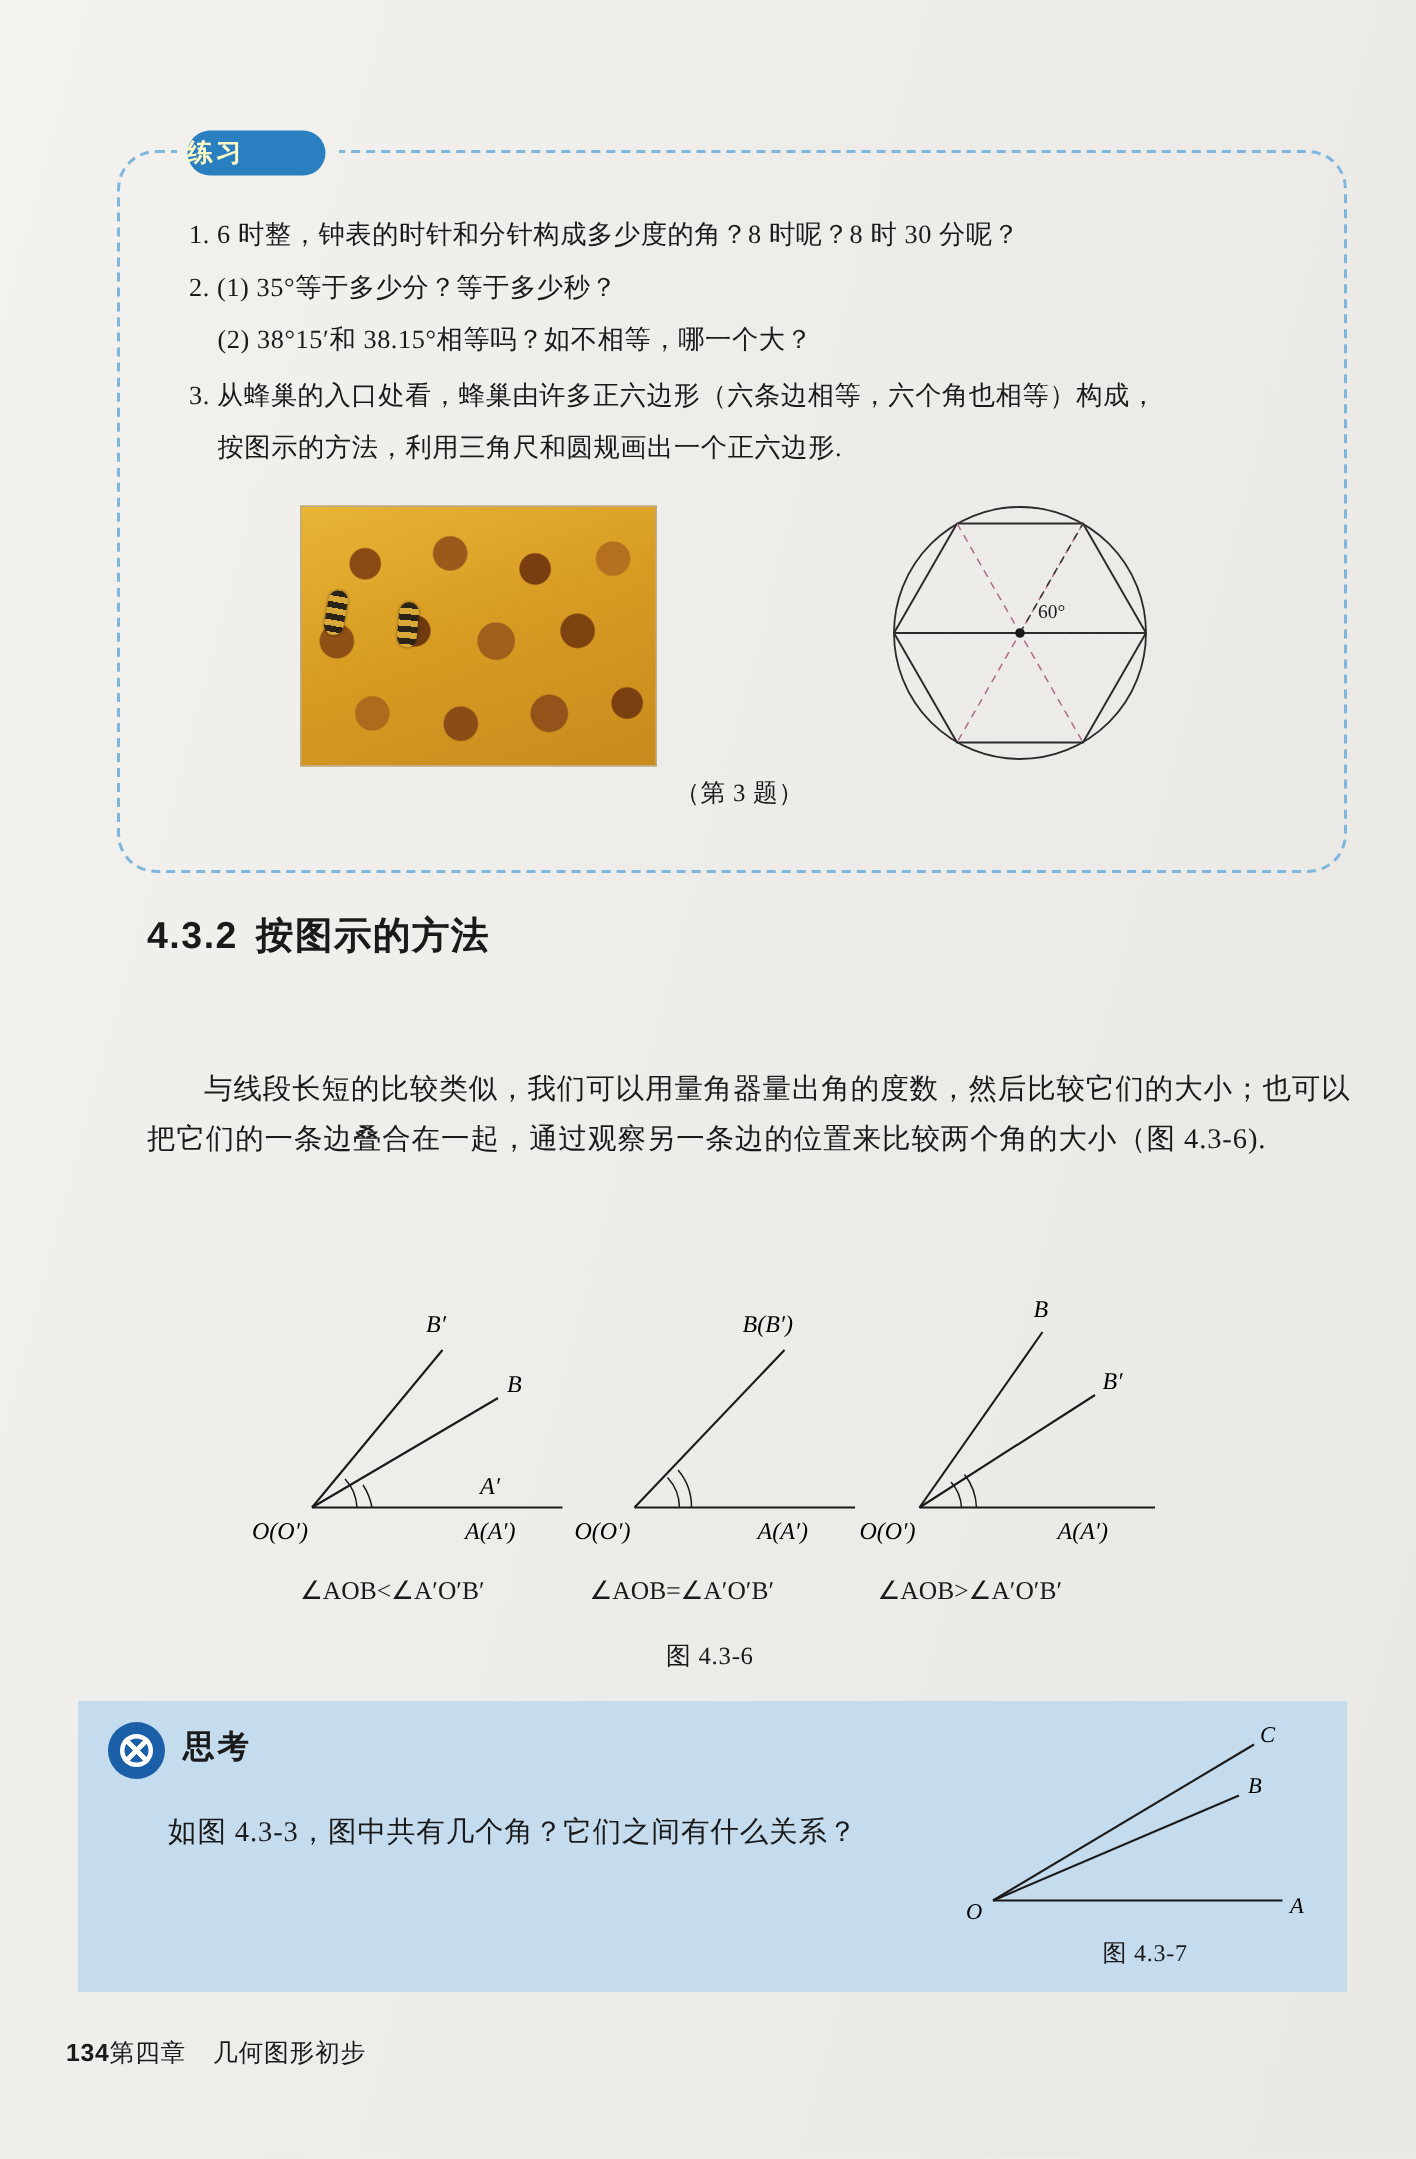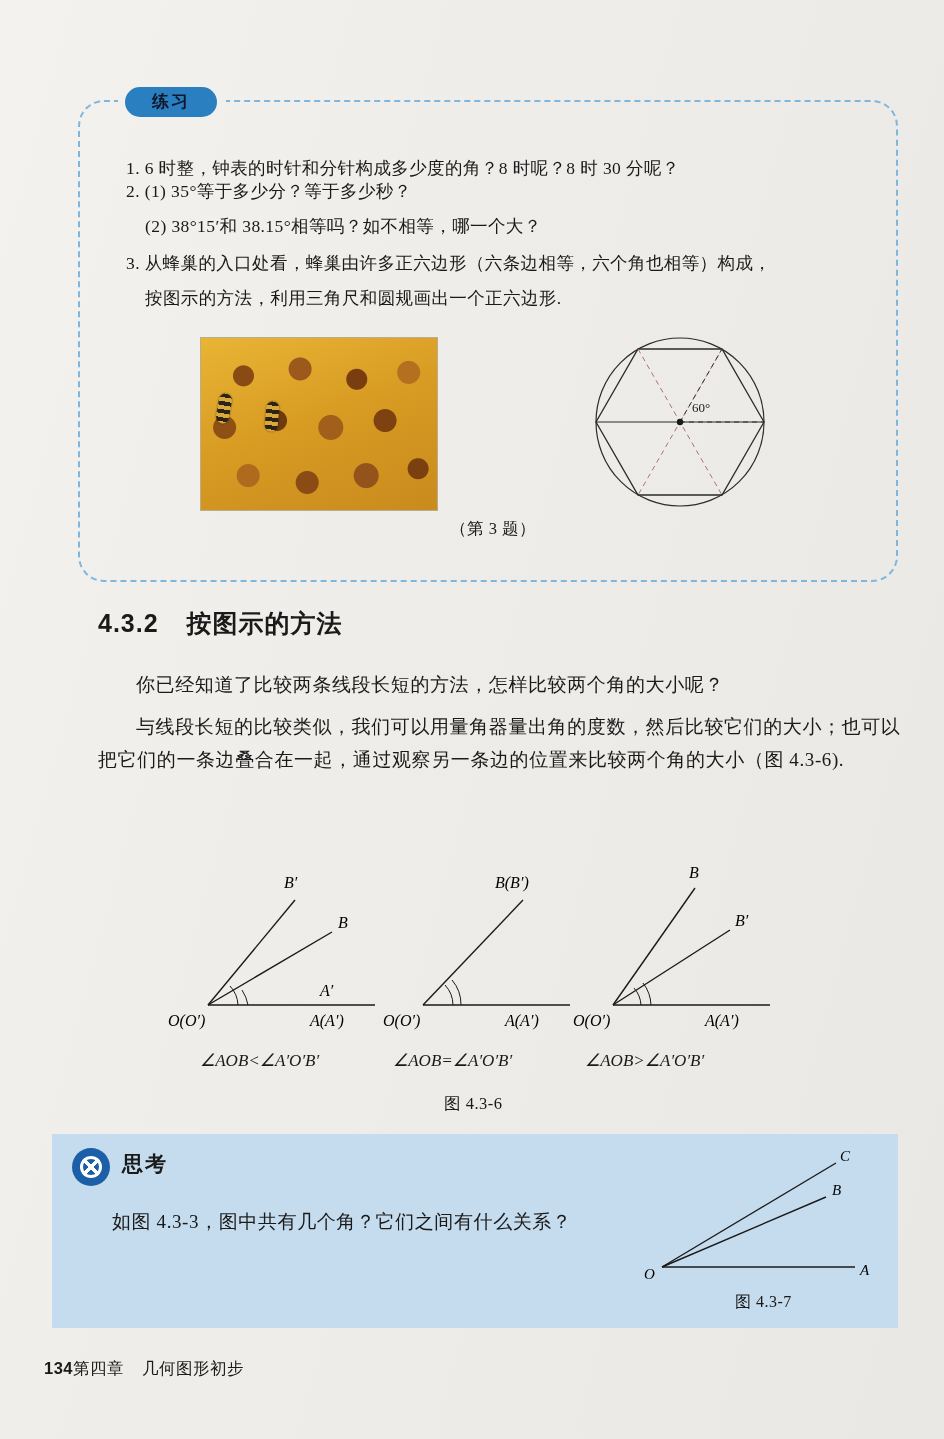--- a/index.html
+++ b/index.html
@@ -34,44 +34,44 @@
     box-sizing: border-box;
   }
   .practice-tab {
     position: absolute;
     left: 125px;
     top: 87px;
     width: 92px;
     height: 30px;
     background: #2a7fc1;
     border-radius: 15px;
-    color: #0f172a;
+    color: #fef9c3;
     font-family: "Liberation Sans", sans-serif;
     font-weight: bold;
     font-size: 17px;
     letter-spacing: 2px;
-    text-align: center;
+    text-align: left;
     line-height: 30px;
   }
   .tab-mask {
     position: absolute;
     left: 118px;
     top: 96px;
     width: 108px;
     height: 12px;
     background: #f1f0ec;
   }
   .q {
     position: absolute;
     font-size: 17.5px;
     line-height: 1.5;
     letter-spacing: 0.4px;
     white-space: nowrap;
   }
-  #q1 { left: 126px; top: 143px; margin-top: 12px; }
+  #q1 { left: 126px; top: 143px; }
   #q2a { left: 126px; top: 178px; }
   #q2b { left: 145px; top: 213px; }
   #q3a { left: 126px; top: 250px; }
   #q3b { left: 145px; top: 285px; }
 
   .honeycomb {
     position: absolute;
     left: 200px;
     top: 337px;
     width: 236px;
@@ -125,21 +125,21 @@
   
   .sec-head {
     position: absolute;
     left: 98px;
     top: 607px;
     font-family: "Liberation Sans", sans-serif;
     font-weight: bold;
     font-size: 25px;
     letter-spacing: 1px;
   }
-  .sec-num { margin-right: 28px; }
+  .sec-num { margin-right: 12px; }
 
   
   .para {
     position: absolute;
     font-size: 19px;
     line-height: 33px;
     letter-spacing: 0.6px;
   }
   #p1 { left: 98px; top: 668px; width: 800px; text-indent: 38px; }
   #p2 { left: 98px; top: 710px; width: 808px; text-indent: 38px; }
@@ -151,21 +151,20 @@
     width: 250px;
     height: 200px;
   }
   #fig-a { left: 160px; }
   #fig-b { left: 375px; }
   #fig-c { left: 565px; }
   .rel {
     position: absolute;
     top: 1050px;
     font-size: 17px;
-    font-style: italic;
     white-space: nowrap;
     text-align: center;
   }
   #rel-a { left: 200px; }
   #rel-b { left: 393px; }
   #rel-c { left: 585px; }
   #cap436 {
     left: 444px;
     top: 1093px;
     font-size: 16.5px;
@@ -282,21 +281,20 @@
     <circle cx="100" cy="90" r="3.2" fill="#1a1a1a"></circle>
     <text x="112" y="80" font-size="13" fill="#1a1a1a">60°</text>
   </svg>
 
   <div class="fig-caption" id="cap3">（第 3 题）</div>
 
   <div class="sec-head">
     <span class="sec-num">4.3.2</span><span>按图示的方法</span>
   </div>
 
-  <div class="para" id="p1">你已经知道了比较两条线段长短的方法，怎样比较两个角的大小呢？</div>
   <div class="para" id="p2">与线段长短的比较类似，我们可以用量角器量出角的度数，然后比较它们的大小；也可以把它们的一条边叠合在一起，通过观察另一条边的位置来比较两个角的大小（图 4.3-6).</div>
 
   <svg class="anglefig" id="fig-a" viewBox="0 0 250 200">
     <line x1="48" y1="165" x2="215" y2="165" stroke="#1a1a1a" stroke-width="1.4"></line>
     <line x1="48" y1="165" x2="135" y2="60" stroke="#1a1a1a" stroke-width="1.4"></line>
     <line x1="48" y1="165" x2="172" y2="92" stroke="#1a1a1a" stroke-width="1.4"></line>
     <path d="M 78 165 A 30 30 0 0 0 70 146" fill="none" stroke="#1a1a1a" stroke-width="1"></path>
     <path d="M 88 165 A 40 40 0 0 0 82 150" fill="none" stroke="#1a1a1a" stroke-width="1"></path>
     <text x="124" y="48" font-size="16" font-style="italic">B′</text>
     <text x="178" y="88" font-size="16" font-style="italic">B</text>

